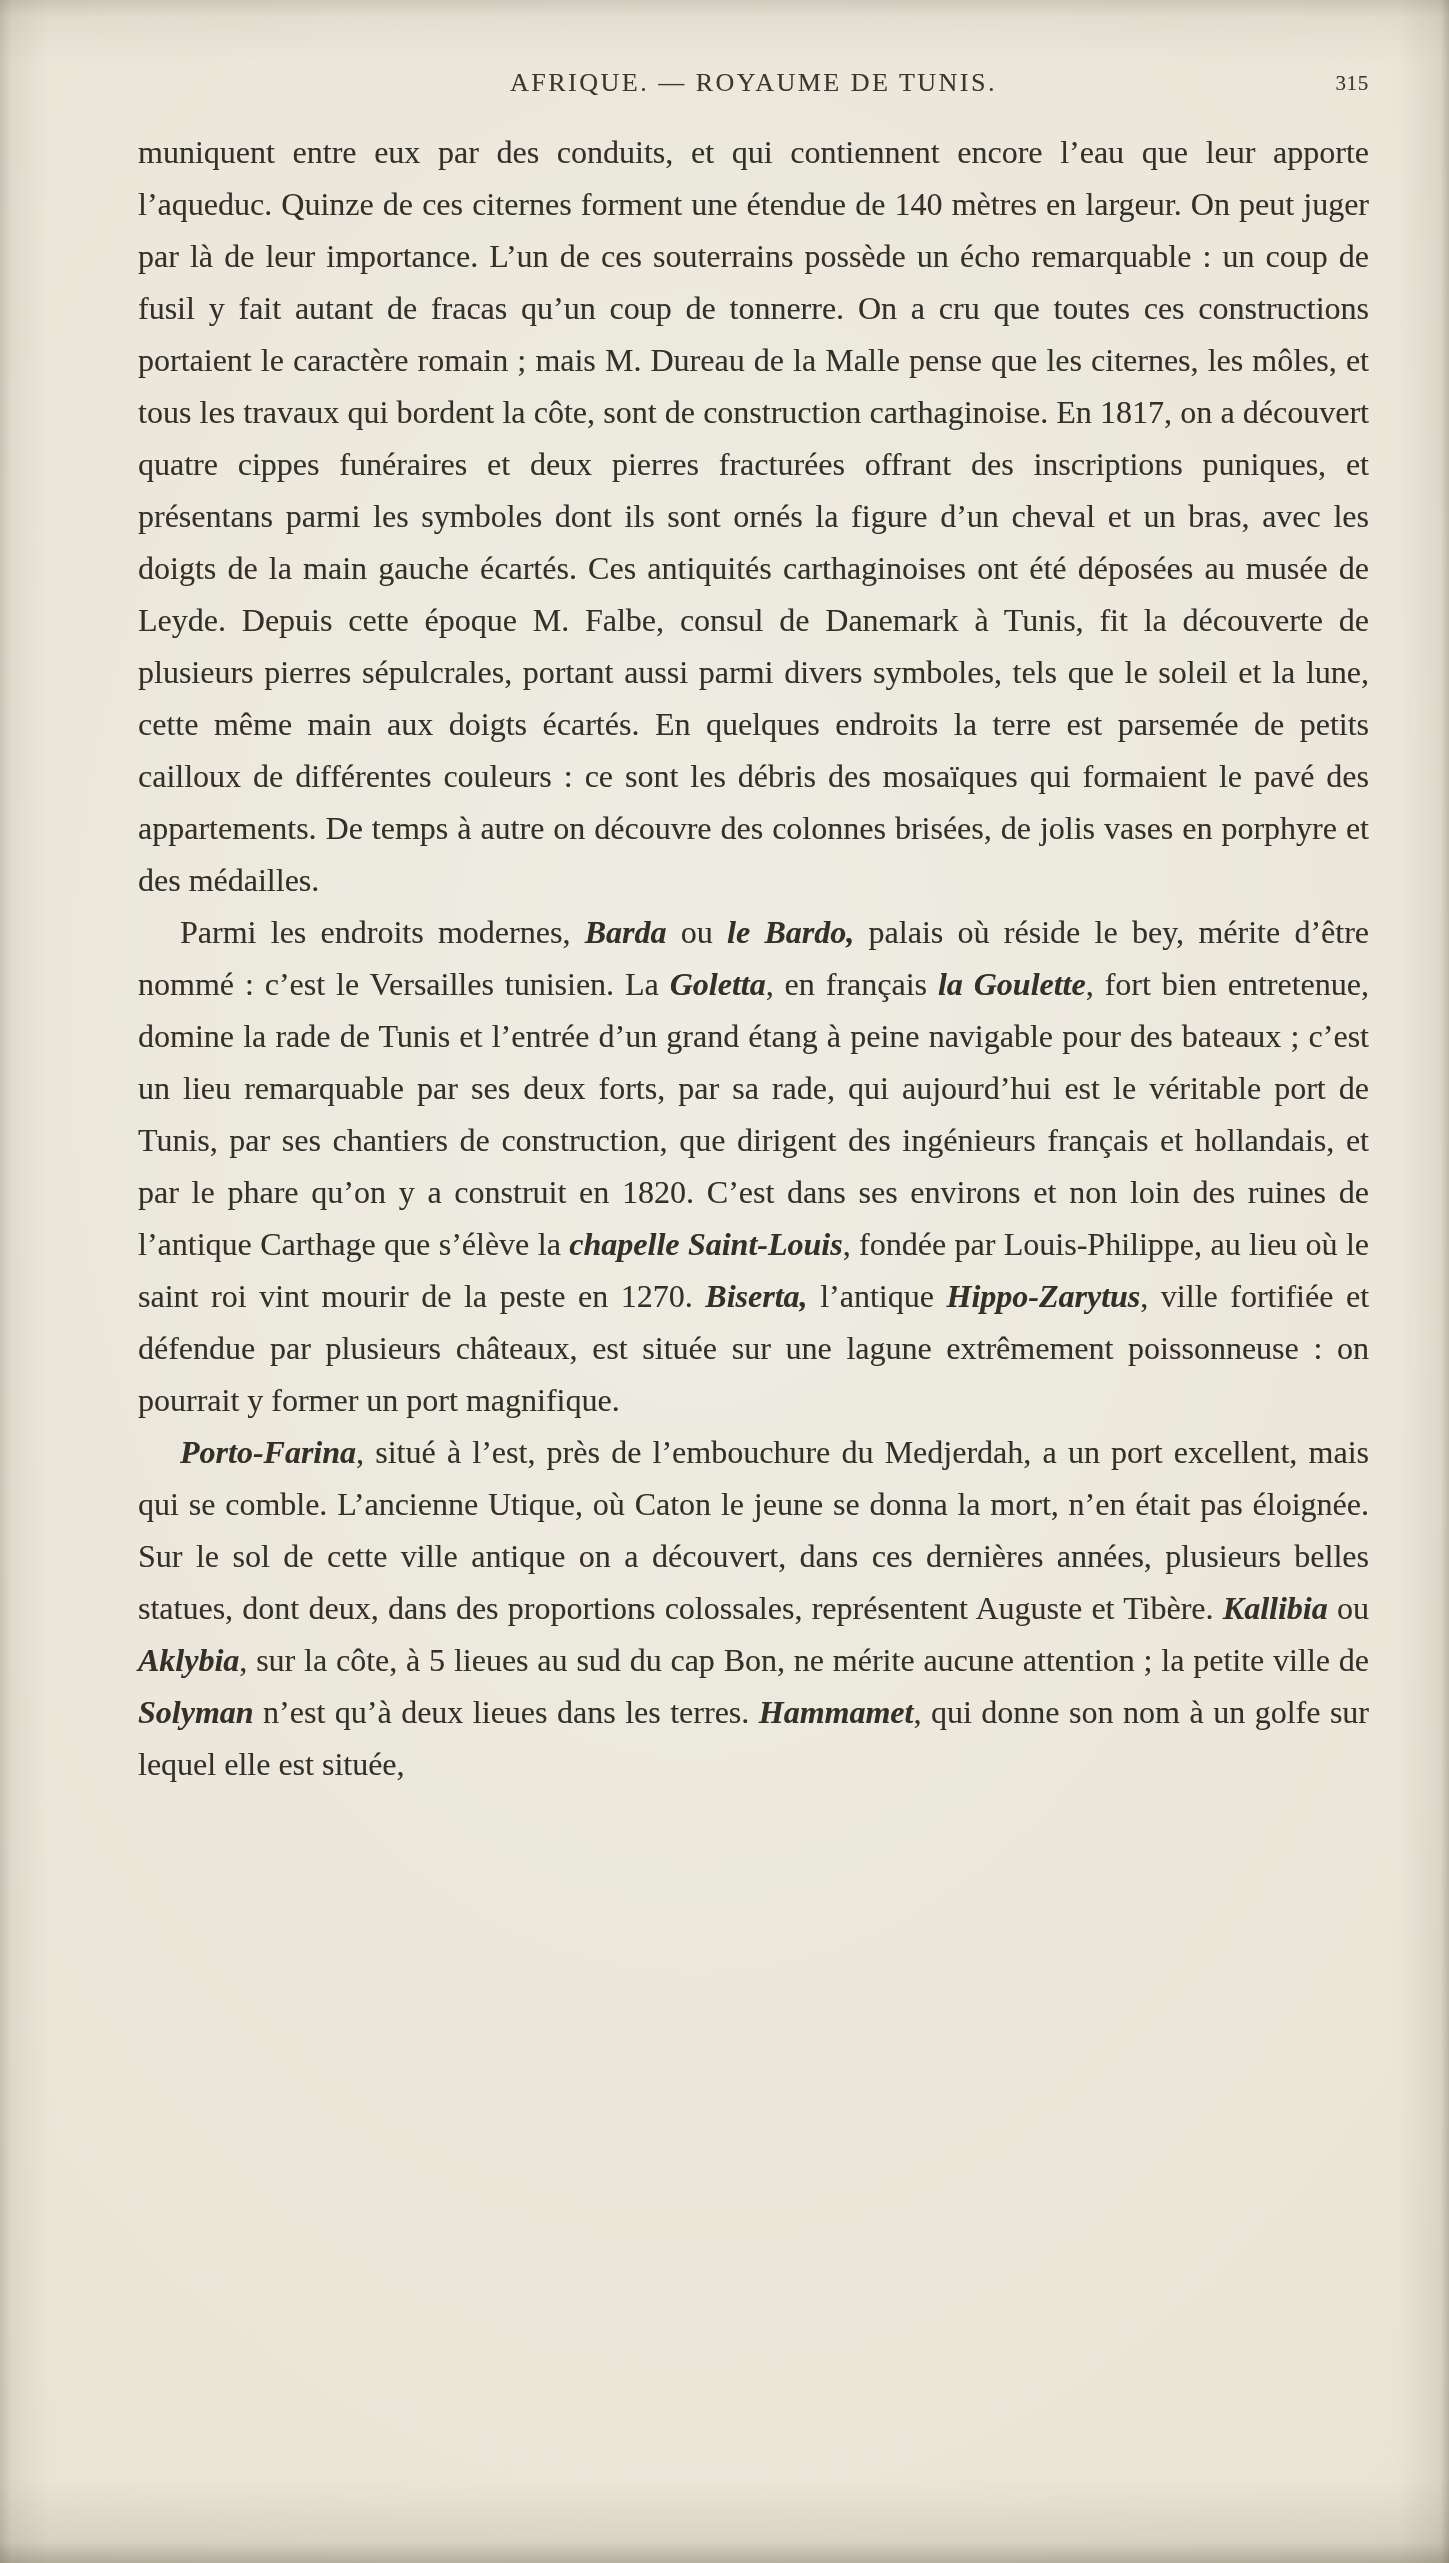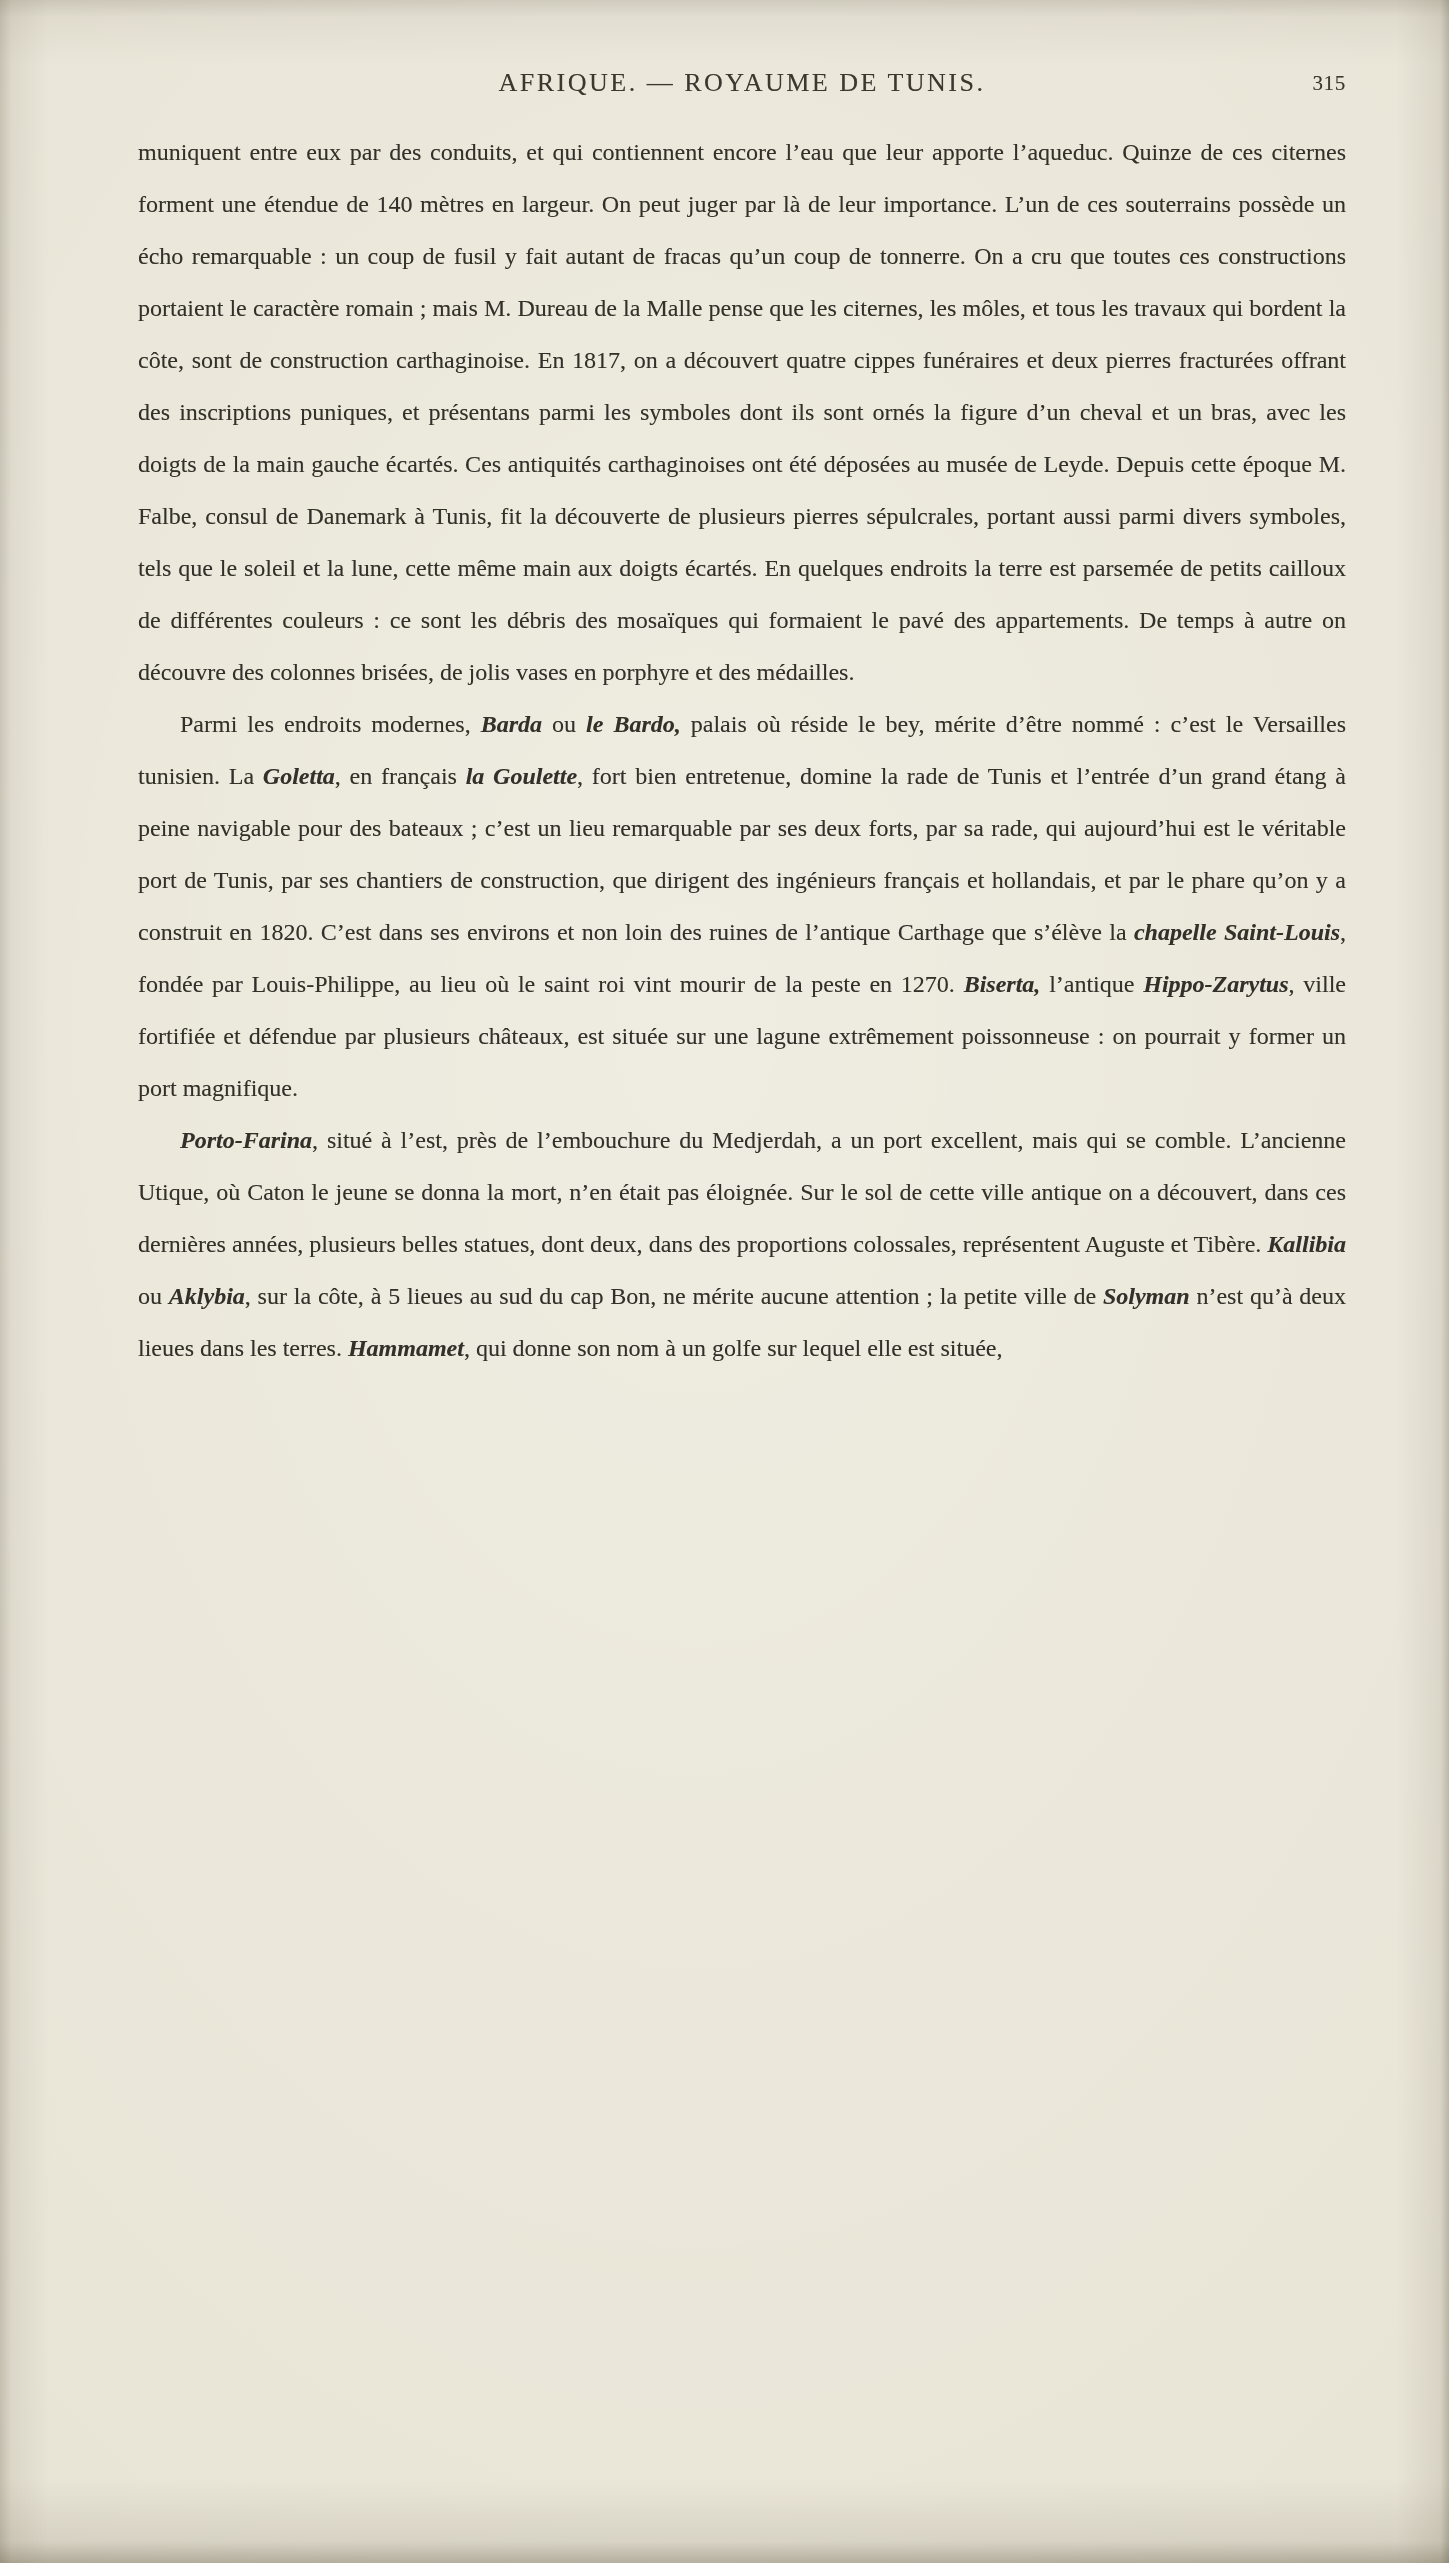--- a/index.html
+++ b/index.html
@@ -5,21 +5,21 @@
   html, body {
     margin: 0;
     padding: 0;
     background: #b6b0a0;
   }
   .page {
     position: relative;
     width: 1450px;
     height: 2563px;
     box-sizing: border-box;
-    padding: 62px 104px 0 138px;
+    padding: 62px 81px 0 138px;
     font-family: "Liberation Serif", "DejaVu Serif", serif;
     color: #33302a;
     background:
       radial-gradient(ellipse 140% 120% at 48% 40%, rgba(255,255,255,0.30), rgba(255,255,255,0) 62%),
       linear-gradient(90deg,  rgba(96,86,66,0.28) 0px, rgba(96,86,66,0.10) 11.5px, rgba(96,86,66,0) 50px),
       linear-gradient(270deg, rgba(80,70,52,0.34) 0px, rgba(96,86,66,0.12) 10px, rgba(96,86,66,0) 54px),
       linear-gradient(180deg, rgba(96,86,66,0.24) 0px, rgba(96,86,66,0.08) 17.3px, rgba(96,86,66,0) 65px),
       linear-gradient(0deg,   rgba(78,68,48,0.36) 0px, rgba(78,68,48,0.12) 21.6px, rgba(78,68,48,0) 83px),
       #e8e4d5;
     overflow: hidden;
@@ -36,21 +36,21 @@
     text-shadow: 0.2px 0.2px 0.5px rgba(51,48,42,0.35);
   }
   .running-head .page-number {
     position: absolute;
     right: 0;
     top: 0;
     font-size: 21px;
     letter-spacing: 0.7px;
   }
   .body-text {
-    font-size: 24px;
+    font-size: 32px;
     line-height: 52px;
     text-align: justify;
     text-shadow: 0.2px 0.2px 0.5px rgba(51,48,42,0.30);
   }
   .body-text p.para {
     margin: 0;
     padding: 0;
   }
   .body-text p.para.indent {
     text-indent: 42px;

